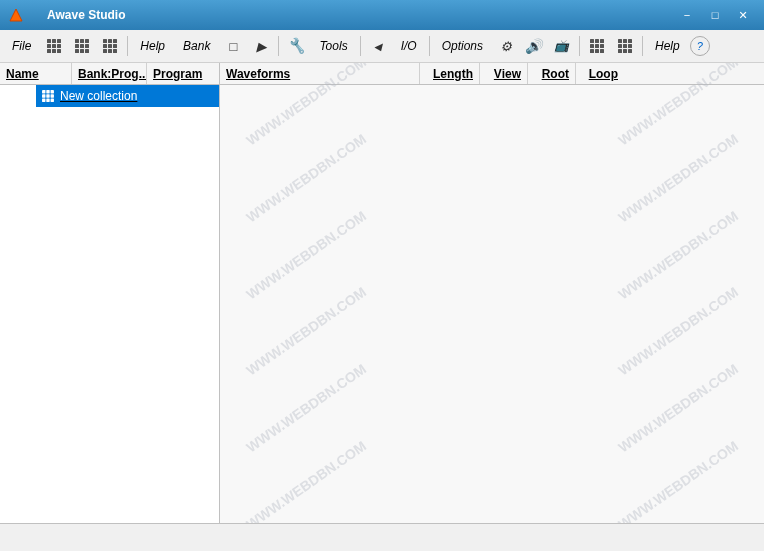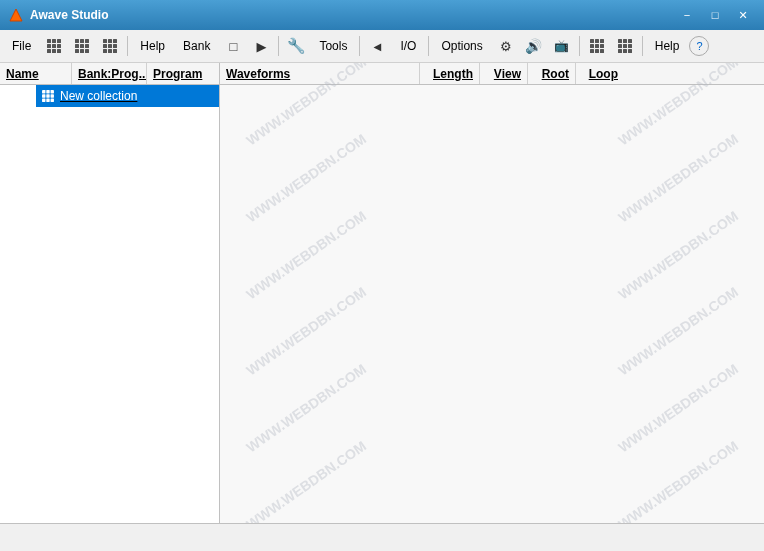--- a/index.html
+++ b/index.html
@@ -14,20 +14,21 @@
     }
 
     
     .title-bar {
       height: 30px;
       background: linear-gradient(to bottom, #4a9fd4, #2b7db5);
       display: flex;
       align-items: center;
       padding: 0 8px;
       color: white;
+      gap: 17px;
     }
     .title-bar-icon {
       width: 16px;
       height: 16px;
       margin-right: 6px;
       display: flex;
       align-items: center;
       justify-content: center;
     }
     .title-bar-text {
@@ -55,20 +56,21 @@
 
     
     .menu-bar {
       height: 16px;
       background: #f0f0f0;
       border-bottom: 1px solid #d0d0d0;
       display: flex;
       align-items: center;
       padding: 16px 4px;
       gap: 2px;
+      font-style: italic;
     }
     .menu-item {
       padding: 3px 8px;
       font-size: 12px;
       cursor: pointer;
       border-radius: 2px;
       color: #000;
     }
     .toolbar-btn {
       width: 26px;

